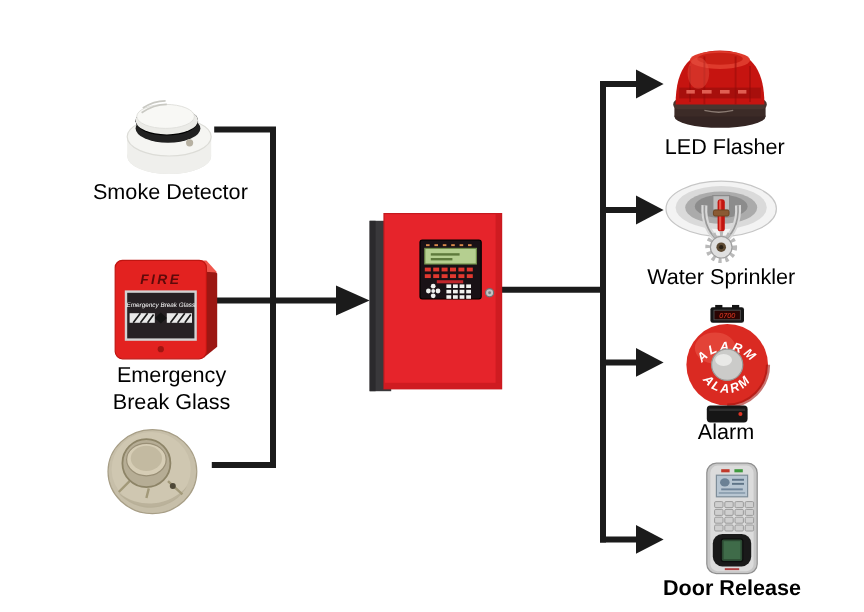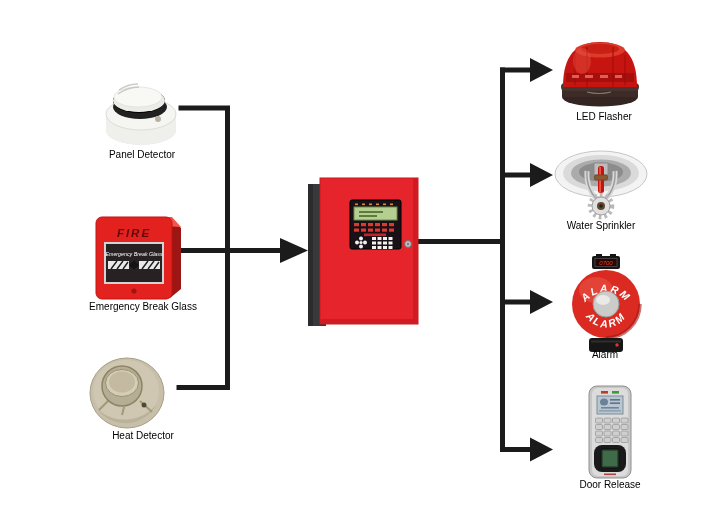--- a/index.html
+++ b/index.html
@@ -4,21 +4,21 @@
 <style>
   html,body{margin:0;padding:0;background:#fff;}
   .stage{
     position:relative;width:720px;height:510px;background:#ffffff;overflow:hidden;
     font-family:"Liberation Sans",sans-serif;
   }
   .connectors{position:absolute;left:0;top:0;z-index:1;}
   .device{position:absolute;z-index:2;font-style:italic;}
   .device svg{display:block;}
   .dlabel{
-    position:absolute;z-index:3;color:#000;font-size:10px;line-height:1.25;
+    position:absolute;z-index:3;color:#000;font-size:18px;line-height:1.25;
     text-align:center;font-family:"Liberation Sans",sans-serif;
   }
   svg text{font-family:"Liberation Sans",sans-serif;}
 </style>
 </head>
 <body>
 
 <div class="stage">
 
   <svg class="connectors" width="720" height="510" viewBox="0 0 720 510">
@@ -51,21 +51,21 @@
       <ellipse cx="36" cy="25" rx="26" ry="12" fill="#ececе8" opacity="0"></ellipse>
       <ellipse cx="36" cy="24.5" rx="26" ry="11.5" fill="#ededе9"></ellipse>
       <ellipse cx="36" cy="24.5" rx="26" ry="11.5" fill="#ededeа" opacity="0"></ellipse>
       <ellipse cx="36" cy="24.5" rx="26" ry="11.5" fill="#ebebe7"></ellipse>
       <ellipse cx="35" cy="21" rx="24" ry="10" fill="#f8f8f5" stroke="#e0e0db" stroke-width="0.8"></ellipse>
       <path d="M16,14 q9,-6 19,-6" stroke="#c9c9c3" stroke-width="1.4" fill="none"></path>
       <path d="M15,18 q10,-7 21,-7" stroke="#c9c9c3" stroke-width="1.4" fill="none"></path>
       <circle cx="55" cy="43" r="3" fill="#b7b1a2"></circle>
     </svg>
   </div>
-  <div class="dlabel" style="left:62px;top:149px;width:160px;">Panel Detector</div>
+  <div class="dlabel" style="left:62px;top:149px;width:160px;">Smoke Detector</div>
 
   <div class="device" style="left:94px;top:214px;">
     <svg width="90" height="88" viewBox="0 0 90 88">
       <path d="M76,4 L87,14 L87,75 L76,84 Z" fill="#9c1713"></path>
       <path d="M10,3 L78,3 L87,13 L70,12 Z" fill="#f0564c"></path>
       <rect x="2" y="3" width="76" height="82" rx="6" fill="#e32220" stroke="#c01511" stroke-width="1"></rect>
       <text x="40" y="23" font-size="11.5" font-weight="bold" letter-spacing="2" fill="#5e0a0a" text-anchor="middle">FIRE</text>
       <rect x="11" y="29" width="58" height="40" fill="#272124" stroke="#d3d3d3" stroke-width="2"></rect>
       <text x="40" y="42" font-size="5.3" fill="#ffffff" text-anchor="middle">Emergency Break Glass</text>
       <rect x="14" y="47" width="21" height="8" fill="#e9e9e9"></rect>
@@ -84,21 +84,20 @@
       <ellipse cx="38" cy="36" rx="33" ry="31" fill="#cfc7b1"></ellipse>
       <path d="M10,55 A34,32 0 0 0 68,50 A40,38 0 0 1 10,55 Z" fill="#b2a991" opacity="0.7"></path>
       <path d="M52,46 l12,11 M20,46 l-9,9 M36,52 l-2,8" stroke="#a29979" stroke-width="2" fill="none"></path>
       <circle cx="34" cy="31" r="20" fill="#b6ad95" stroke="#8d8467" stroke-width="1.5"></circle>
       <ellipse cx="34" cy="28" rx="16.5" ry="13.5" fill="#d6cdb5" stroke="#99907?" stroke-width="0"></ellipse>
       <ellipse cx="34" cy="28" rx="16.5" ry="13.5" fill="#d6cdb5" stroke="#998f76" stroke-width="1"></ellipse>
       <ellipse cx="34" cy="27" rx="13" ry="10.5" fill="#c3baa1"></ellipse>
       <circle cx="56" cy="50" r="2.5" fill="#4e4837"></circle>
     </svg>
   </div>
-  <div class="dlabel" style="left:63px;top:430px;width:160px;">Heat Detector</div>
 
   <div class="device" style="left:306px;top:176px;">
     <svg width="114" height="156" viewBox="0 0 114 156">
       <rect x="2" y="8" width="18" height="142" fill="#39383b"></rect>
       <rect x="2" y="8" width="5" height="142" fill="#2b2a2d"></rect>
       <rect x="14" y="2" width="98" height="146" fill="#e6242b" stroke="#c5191f" stroke-width="1"></rect>
       <rect x="107" y="2" width="5" height="146" fill="#cf1b21"></rect>
       <rect x="14" y="143" width="98" height="5" fill="#cf1b21"></rect>
       <rect x="44" y="24" width="51" height="49" rx="2" fill="#191116" stroke="#000000" stroke-width="1"></rect>
       <g fill="#d98a4a">
@@ -259,15 +258,15 @@
           <rect x="20" y="52.5" width="7" height="5" rx="1"></rect>
           <rect x="28.5" y="52.5" width="7" height="5" rx="1"></rect>
           <rect x="37" y="52.5" width="7" height="5" rx="1"></rect>
       </g>
       <rect x="10" y="60" width="32" height="27" rx="8" fill="#1a1a1a"></rect>
       <rect x="17" y="64" width="18" height="19" rx="2" fill="#2c4a33" stroke="#0e0e0e" stroke-width="1"></rect>
       <rect x="19" y="66" width="14" height="15" fill="#3f6b49"></rect>
       <rect x="20" y="88.5" width="12" height="1.6" fill="#b04040"></rect>
     </svg>
   </div>
-  <div class="dlabel" style="left:530px;top:479px;width:160px;">Door Release</div>
+  <div class="dlabel" style="left:530px;top:479px;width:160px;font-weight:bold;">Door Release</div>
 
 </div>
 
 </body></html>

